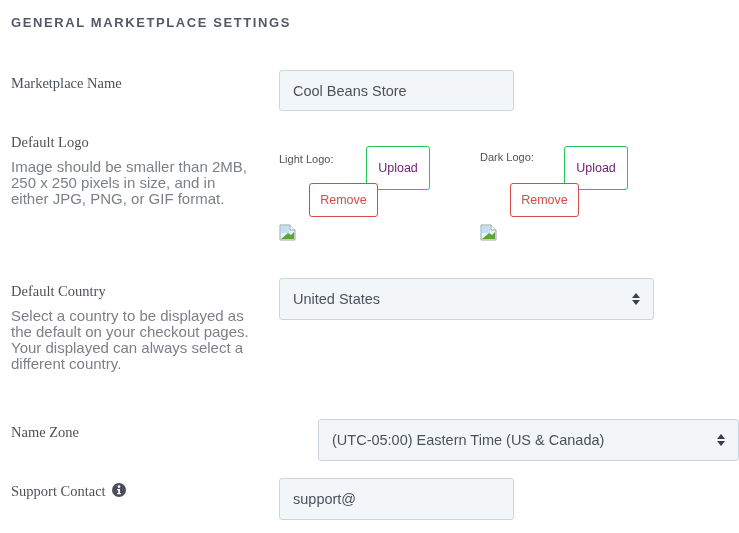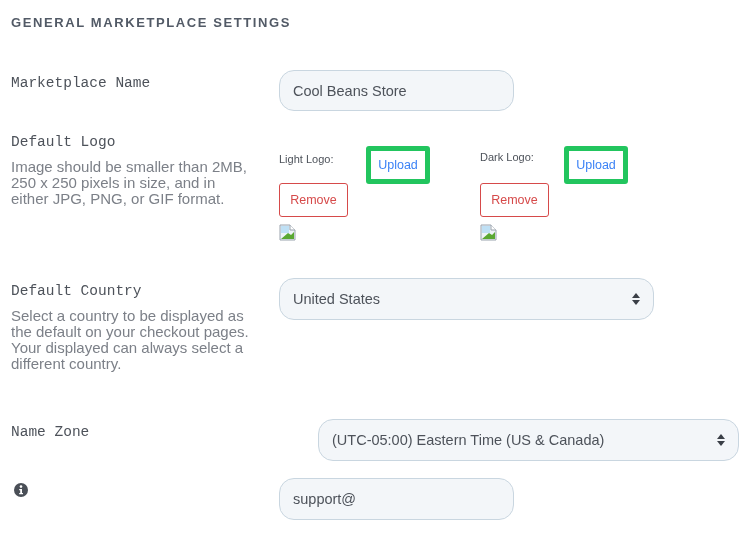--- a/index.html
+++ b/index.html
@@ -1,34 +1,34 @@
 <!DOCTYPE html>
 <html><head>
 <meta charset="utf-8">
 <style>
   html, body { margin: 0; padding: 0; background: #ffffff; }
   body { width: 739px; height: 533px; position: relative; overflow: hidden;
          font-family: "DejaVu Sans", sans-serif; color: #4a4f57; }
   .title { position: absolute; left: 11px; top: 15px; font-size: 13px; font-weight: bold;
            letter-spacing: 1.6px; color: #525a66; font-family: "Liberation Sans", sans-serif; }
   .label { position: absolute; left: 11px; font-size: 14.5px; color: #4d525a;
-           font-family: Liberation Mono, monospace; }
+           font-family: Liberation Serif, serif; }
   .help { position: absolute; left: 11px; font-size: 15px; color: #7c8088; line-height: 16px;
           width: 245px; font-family: "Liberation Sans", sans-serif; }
-  .field { position: absolute; background: #f3f6f9; border: 1px solid #c9d6e0; border-radius: 15px;
+  .field { position: absolute; background: #f3f6f9; border: 1px solid #c9d6e0; border-radius: 3px;
            box-sizing: border-box; font-size: 14.5px; color: #4d525a; padding-left: 13px;
            display: flex; align-items: center; font-family: "Liberation Sans", sans-serif; }
   .select-arrows { position: absolute; right: 13px; top: 50%; transform: translateY(-50%);
                    width: 8px; height: 12px; }
   .logo-label { position: absolute; font-size: 11px; color: #4d525a; font-family: "Liberation Sans", sans-serif; }
   .btn { position: absolute; box-sizing: border-box; background: #fff; border-radius: 3px;
          font-size: 12.5px; display: flex; align-items: center; justify-content: center;
          font-family: "Liberation Sans", sans-serif; cursor: pointer; }
-  .btn-upload { border: 5px solid #22c55e; color: #3b82f6; width: 64px; height: 38px; }
-  .btn-remove { border: 1px solid #d64a4a; color: #d64a4a; width: 69px; height: 34px; }
+  .btn-upload { border: 1px solid #22c55e; color: #701a75; width: 64px; height: 44px; }
+  .btn-remove { border: 1px solid #d64a4a; color: #d64a4a; width: 69px; height: 34px; margin-left: 30px; }
   .broken-img { position: absolute; width: 17px; height: 17px; }
   .info-icon { display: inline-block; width: 14px; height: 14px; vertical-align: -1px; margin-left: 3px; }
 </style>
 </head>
 <body>
 
 <div class="title">GENERAL MARKETPLACE SETTINGS</div>
 
 <div class="label" style="top:75px;">Marketplace Name</div>
 <div class="field" style="left:279px; top:70px; width:235px; height:41px;">
@@ -71,20 +71,21 @@
 <div class="label" style="top:424px;">Name Zone</div>
 <div class="field" style="left:279px; top:419px; width:421px; height:42px;margin-left:39px;">
   <span>(UTC-05:00) Eastern Time (US &amp; Canada)</span>
   <svg class="select-arrows" viewBox="0 0 8 12">
     <path d="M4 0 L8 5 H0 Z" fill="#3a3f47"></path>
     <path d="M4 12 L8 7 H0 Z" fill="#3a3f47"></path>
   </svg>
 </div>
 
 <div class="label" style="top:483px;">
+  <span>Support Contact</span>
   <svg class="info-icon" viewBox="0 0 14 14">
     <circle cx="7" cy="7" r="7" fill="#4a4f57"></circle>
     <circle cx="7" cy="3.6" r="1.3" fill="#ffffff"></circle>
     <path d="M5.2 6 H8 V10 H9 V11.3 H5.2 V10 H6.2 V7.3 H5.2 Z" fill="#ffffff"></path>
   </svg>
 </div>
 <div class="field" style="left:279px; top:478px; width:235px; height:42px;">
   <span>support@</span>
 </div>
 

